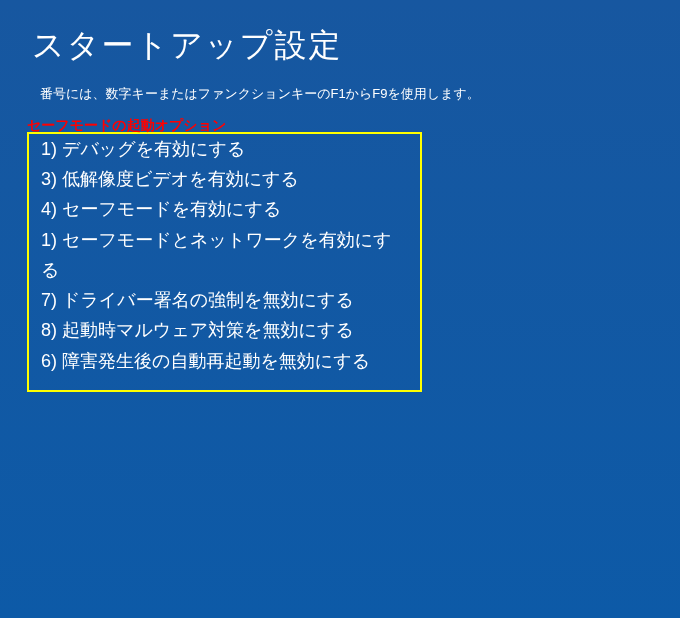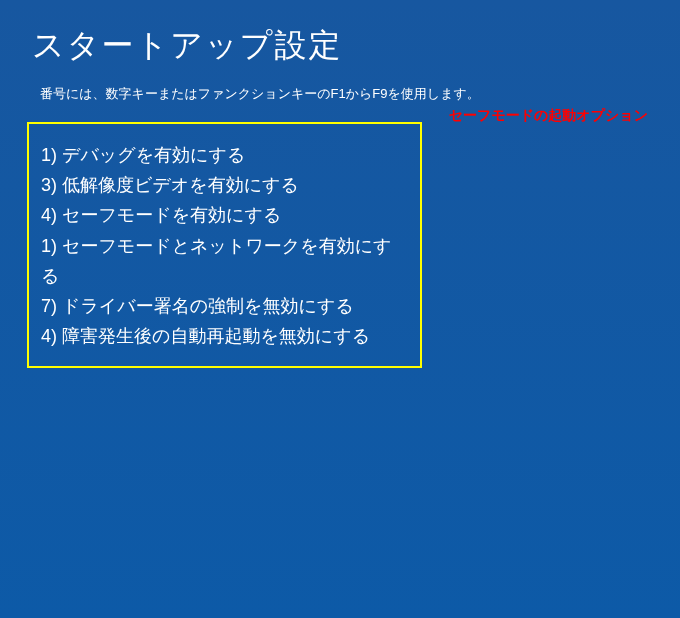--- a/index.html
+++ b/index.html
@@ -27,34 +27,33 @@
     }
     .instruction {
       font-size: 18px;
       font-weight: 300;
       margin-bottom: 18px;
     }
     .sub-instruction {
       font-size: 13px;
       font-weight: 300;
       margin-left: 8px;
-      margin-bottom: 4px;
+      margin-bottom: 14px;
     }
     .annotation-label {
       color: #ff0000;
       font-size: 14px;
       font-weight: bold;
       margin-left: -5px;
       position: relative;
       z-index: 2;
-      text-align: right;
     }
     .options-box {
       border: 2px solid #ffff00;
-      padding: 16px 12px 14px 12px;
+      padding: 0 12px 14px 12px;
       margin-top: -3px;
       width: 395px;
       margin-left: -5px;
     }
     .option-item {
       font-size: 18px;
       font-weight: 300;
       line-height: 1.68;
     }
   </style>
@@ -64,16 +63,17 @@
 <div class="container">
   <div class="title">スタートアップ設定</div>
   <div class="sub-instruction">番号には、数字キーまたはファンクションキーのF1からF9を使用します。</div>
   <div class="annotation-label">セーフモードの起動オプション</div>
   <div class="options-box">
     <div class="option-item">1) デバッグを有効にする</div>
     <div class="option-item">3) 低解像度ビデオを有効にする</div>
     <div class="option-item">4) セーフモードを有効にする</div>
     <div class="option-item">1) セーフモードとネットワークを有効にする</div>
     <div class="option-item">7) ドライバー署名の強制を無効にする</div>
-    <div class="option-item">4) 障害発生後の自動再起動を無効にする</div>
+    <div class="option-item">8) 起動時マルウェア対策を無効にする</div>
+    <div class="option-item">6) 障害発生後の自動再起動を無効にする</div>
   </div>
 
 </div>
 
 </body></html>

